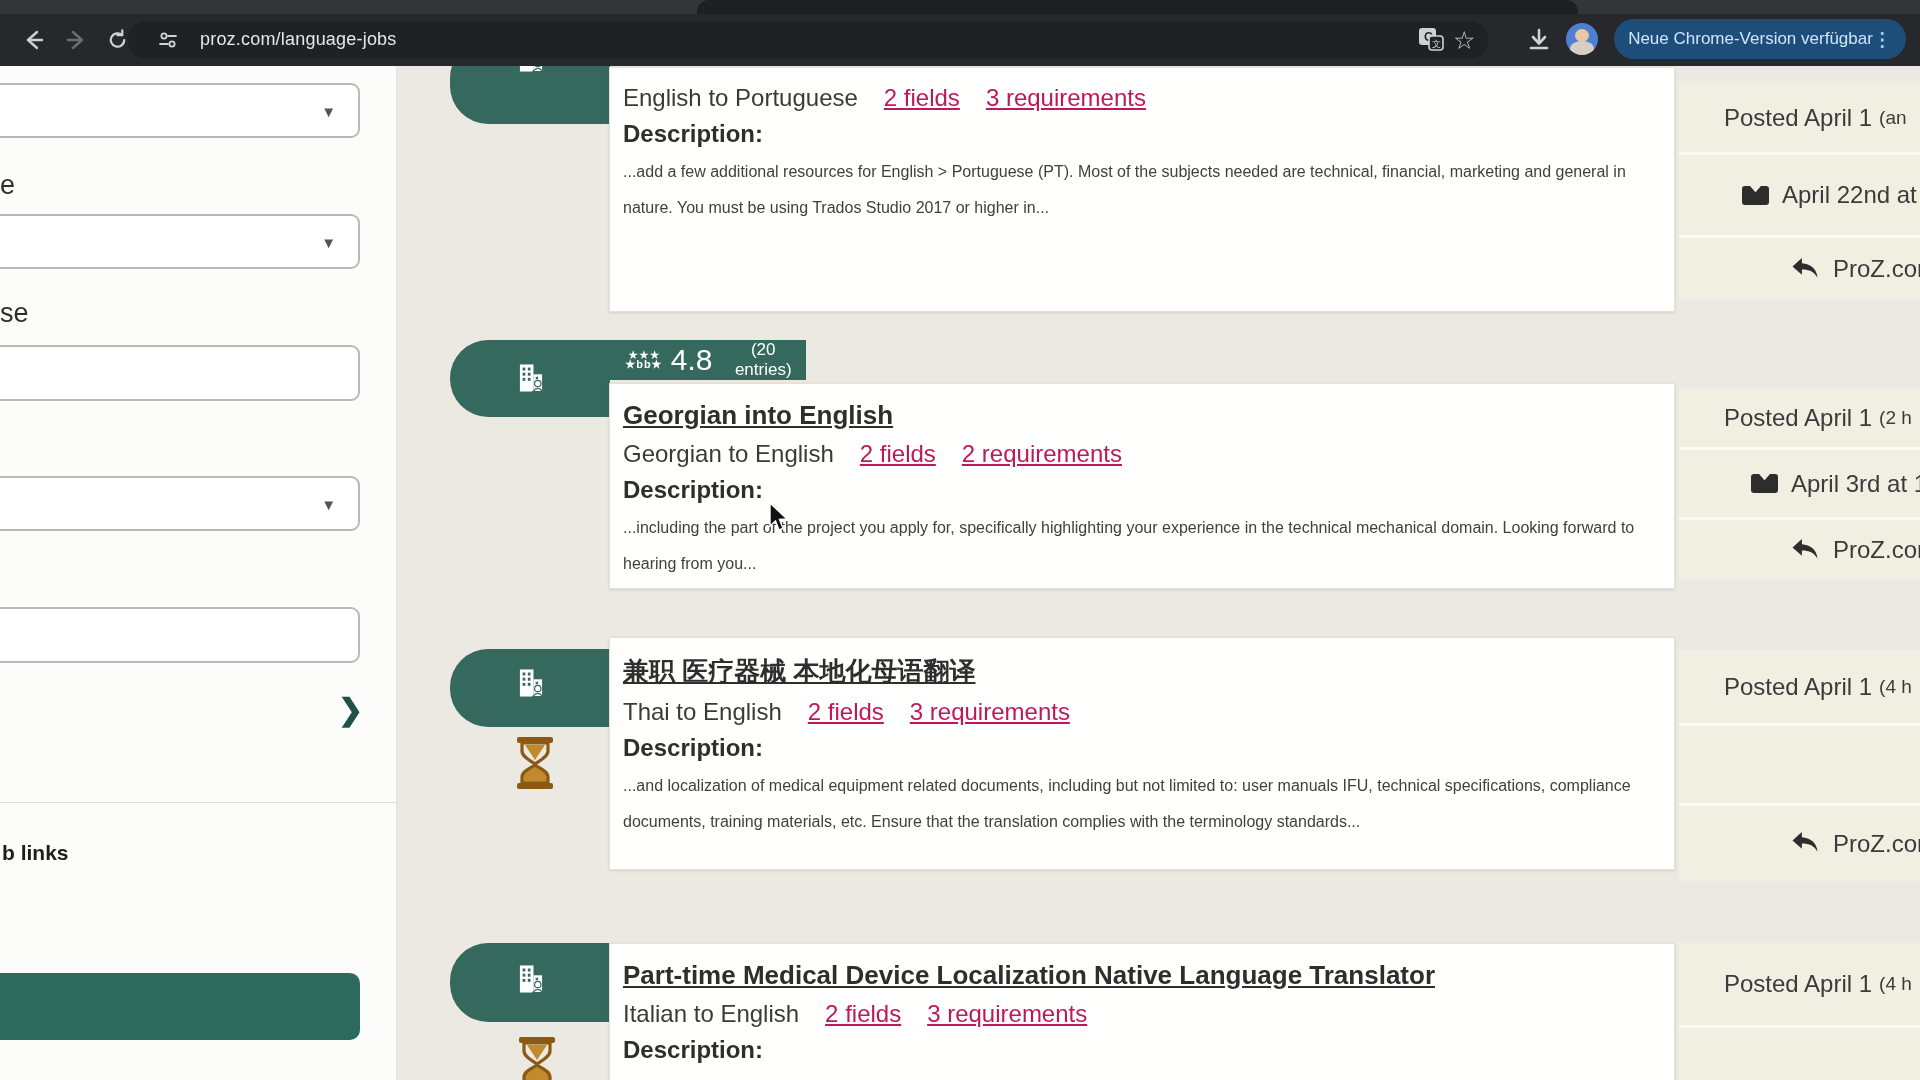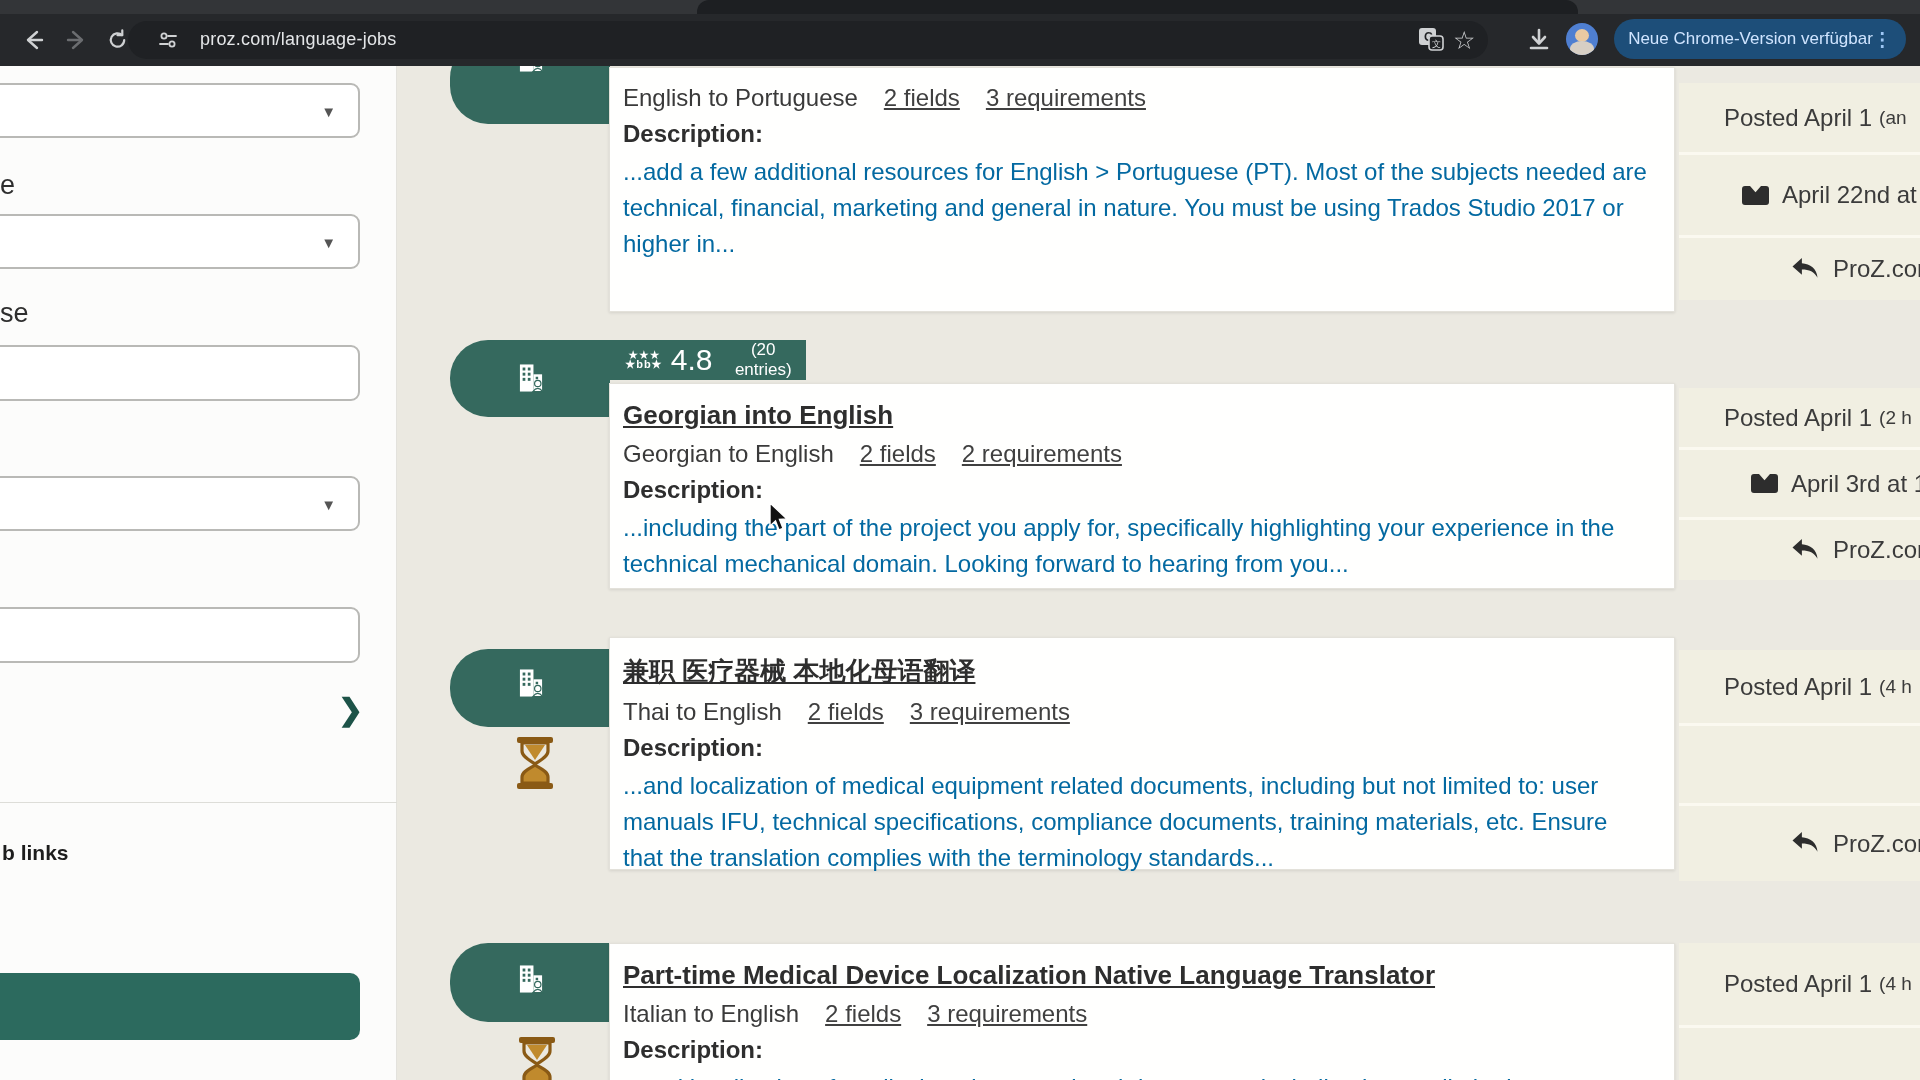--- a/index.html
+++ b/index.html
@@ -47,23 +47,23 @@
   
   .card { position:absolute; left:609px; width:1066px; background:#fffffe;
           border:1px solid #e3e1da; box-shadow:0 1px 3px rgba(0,0,0,.10);
           padding:16px 24px 0 13px; }
   .tab { position:absolute; left:450px; width:160px; background:#35695e;
          border-radius:38px 0 0 38px; }
   .tab svg { position:absolute; left:66px; }
   .job-title { display:inline-block; font-size:26px; font-weight:bold; color:#2e2e2e;
                text-decoration:underline; margin-bottom:9px; }
   .lang-line { font-size:24px; color:#3a3a3a; margin-bottom:8px; }
-  .lang-line .lnk { text-decoration:underline; margin-left:26px; color:#404040; }
+  .lang-line .lnk { text-decoration:underline; margin-left:26px; color:#be185d; }
   .desc-label { font-size:24px; font-weight:bold; color:#2e2e2e; margin-bottom:6px; }
-  .desc { font-size:24px; color:#0369a1; line-height:36px; max-width:1030px; }
+  .desc { font-size:16px; color:#404040; line-height:36px; max-width:1030px; }
 
   
   #rating-badge { position:absolute; left:610px; top:274px; width:196px; height:40px;
                   background:#35695e; display:flex; align-items:center; color:#fff; }
   .bb-icon { width:44px; margin-left:12px; line-height:9px; text-align:center;
              font-size:12px; color:#fff; }
   .bb-icon .r2 { font-size:11px; font-weight:bold; letter-spacing:1px; }
   #rating-score { font-size:30px; margin-left:5px; }
   #rating-entries { font-size:17px; margin-left:8px;text-align:center; }
 

